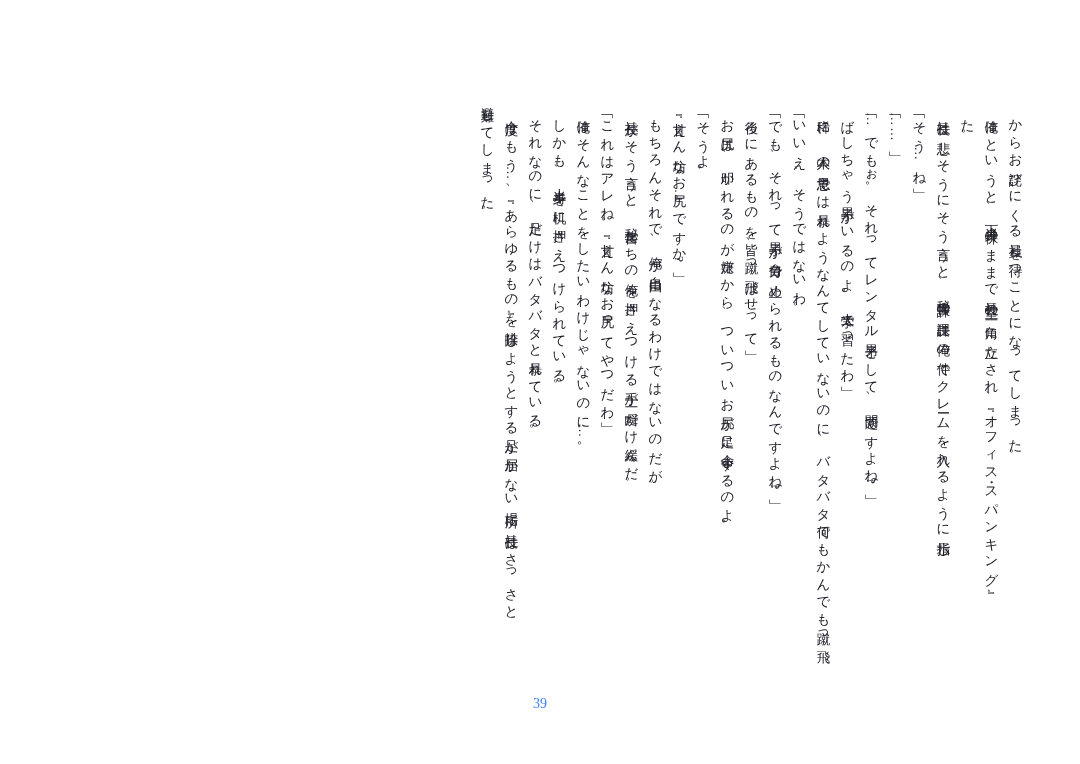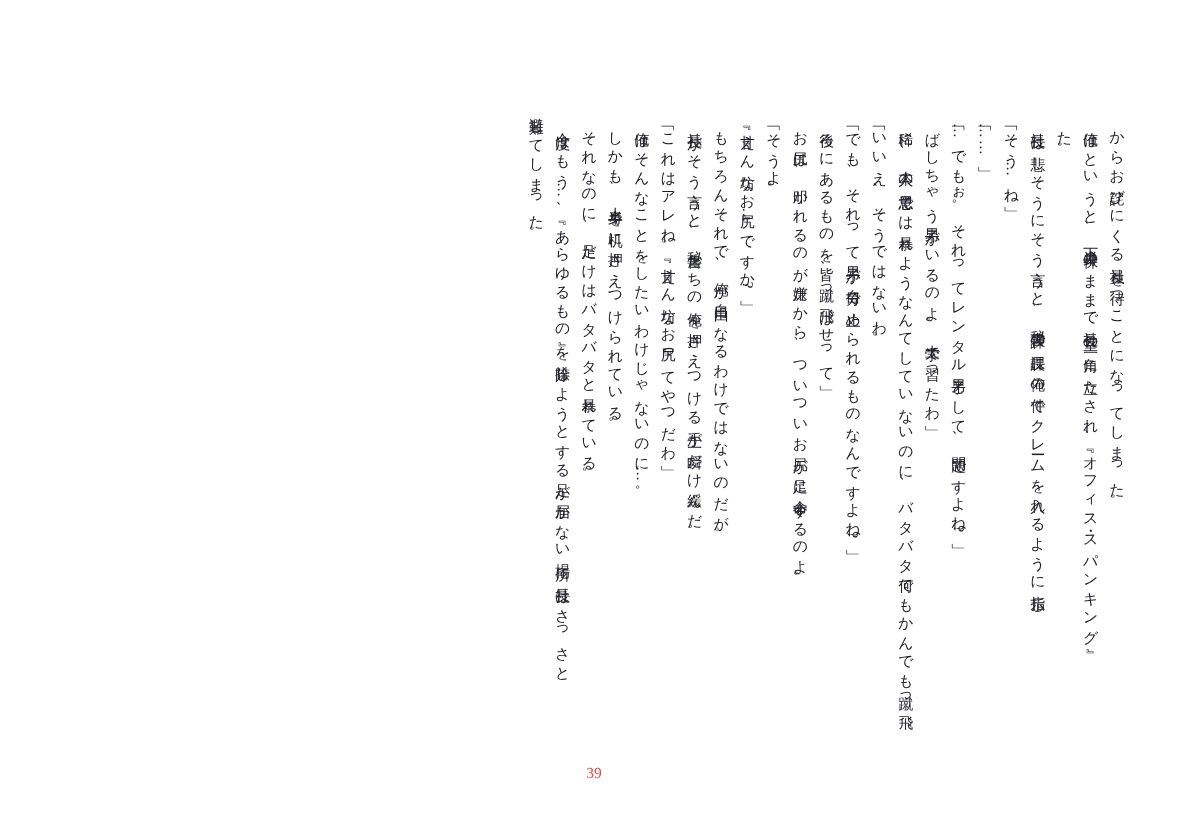--- a/index.html
+++ b/index.html
@@ -48,21 +48,21 @@
   .line.indent {
     padding-top: 14px;
   }
   #page-number {
     position: absolute;
     left: 0;
     right: 0;
     bottom: 52px;
     text-align: center;
     font-size: 14px;
-    color: #ef4444;
+    color: #3b82f6;
     font-family: "Liberation Serif", "DejaVu Serif", serif;
   }
 </style>
 </head>
 <body>
 
 <div id="page">
   <div id="text-block">
       <div class="line">避難してしまった。</div>
       <div class="line indent">今度はもう…、『あらゆるもの』を排除しようとする足が届かない場所に社長はさっさと</div>

